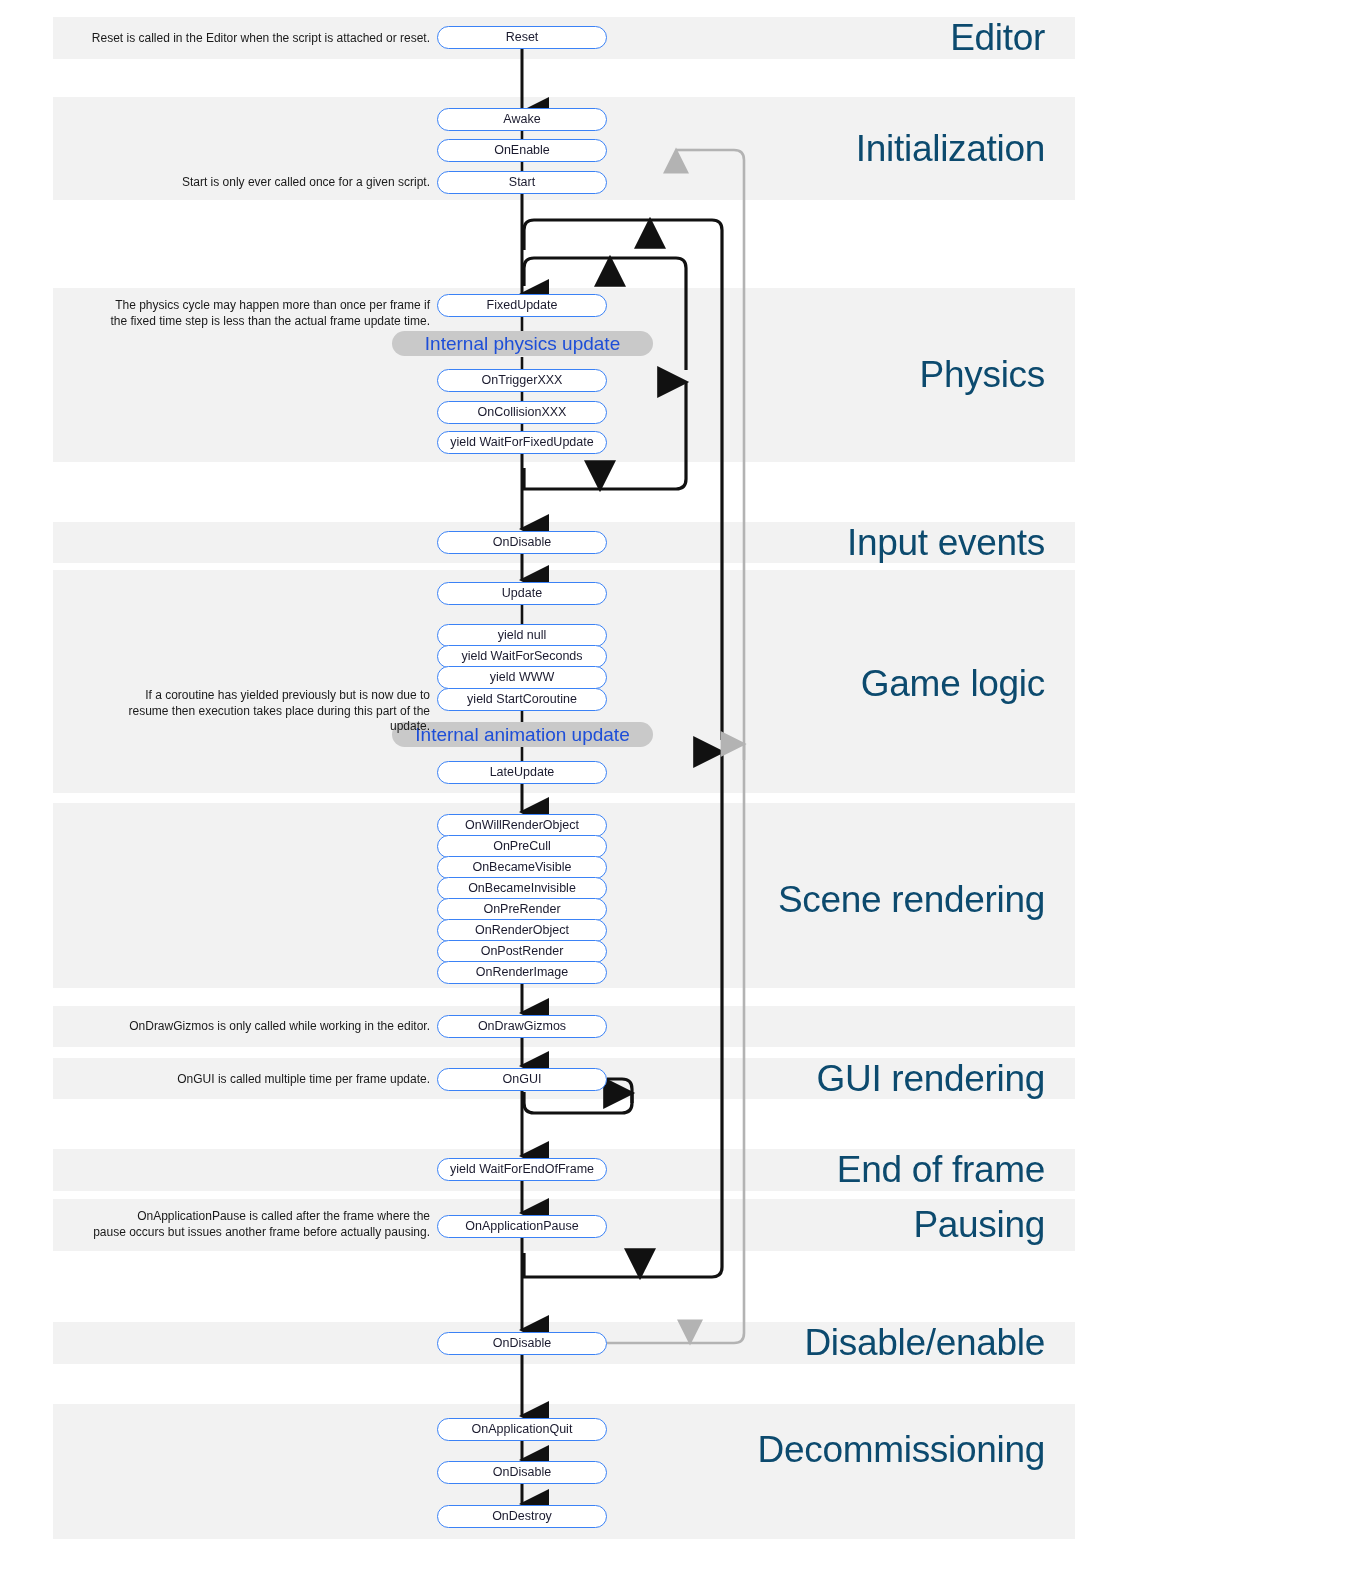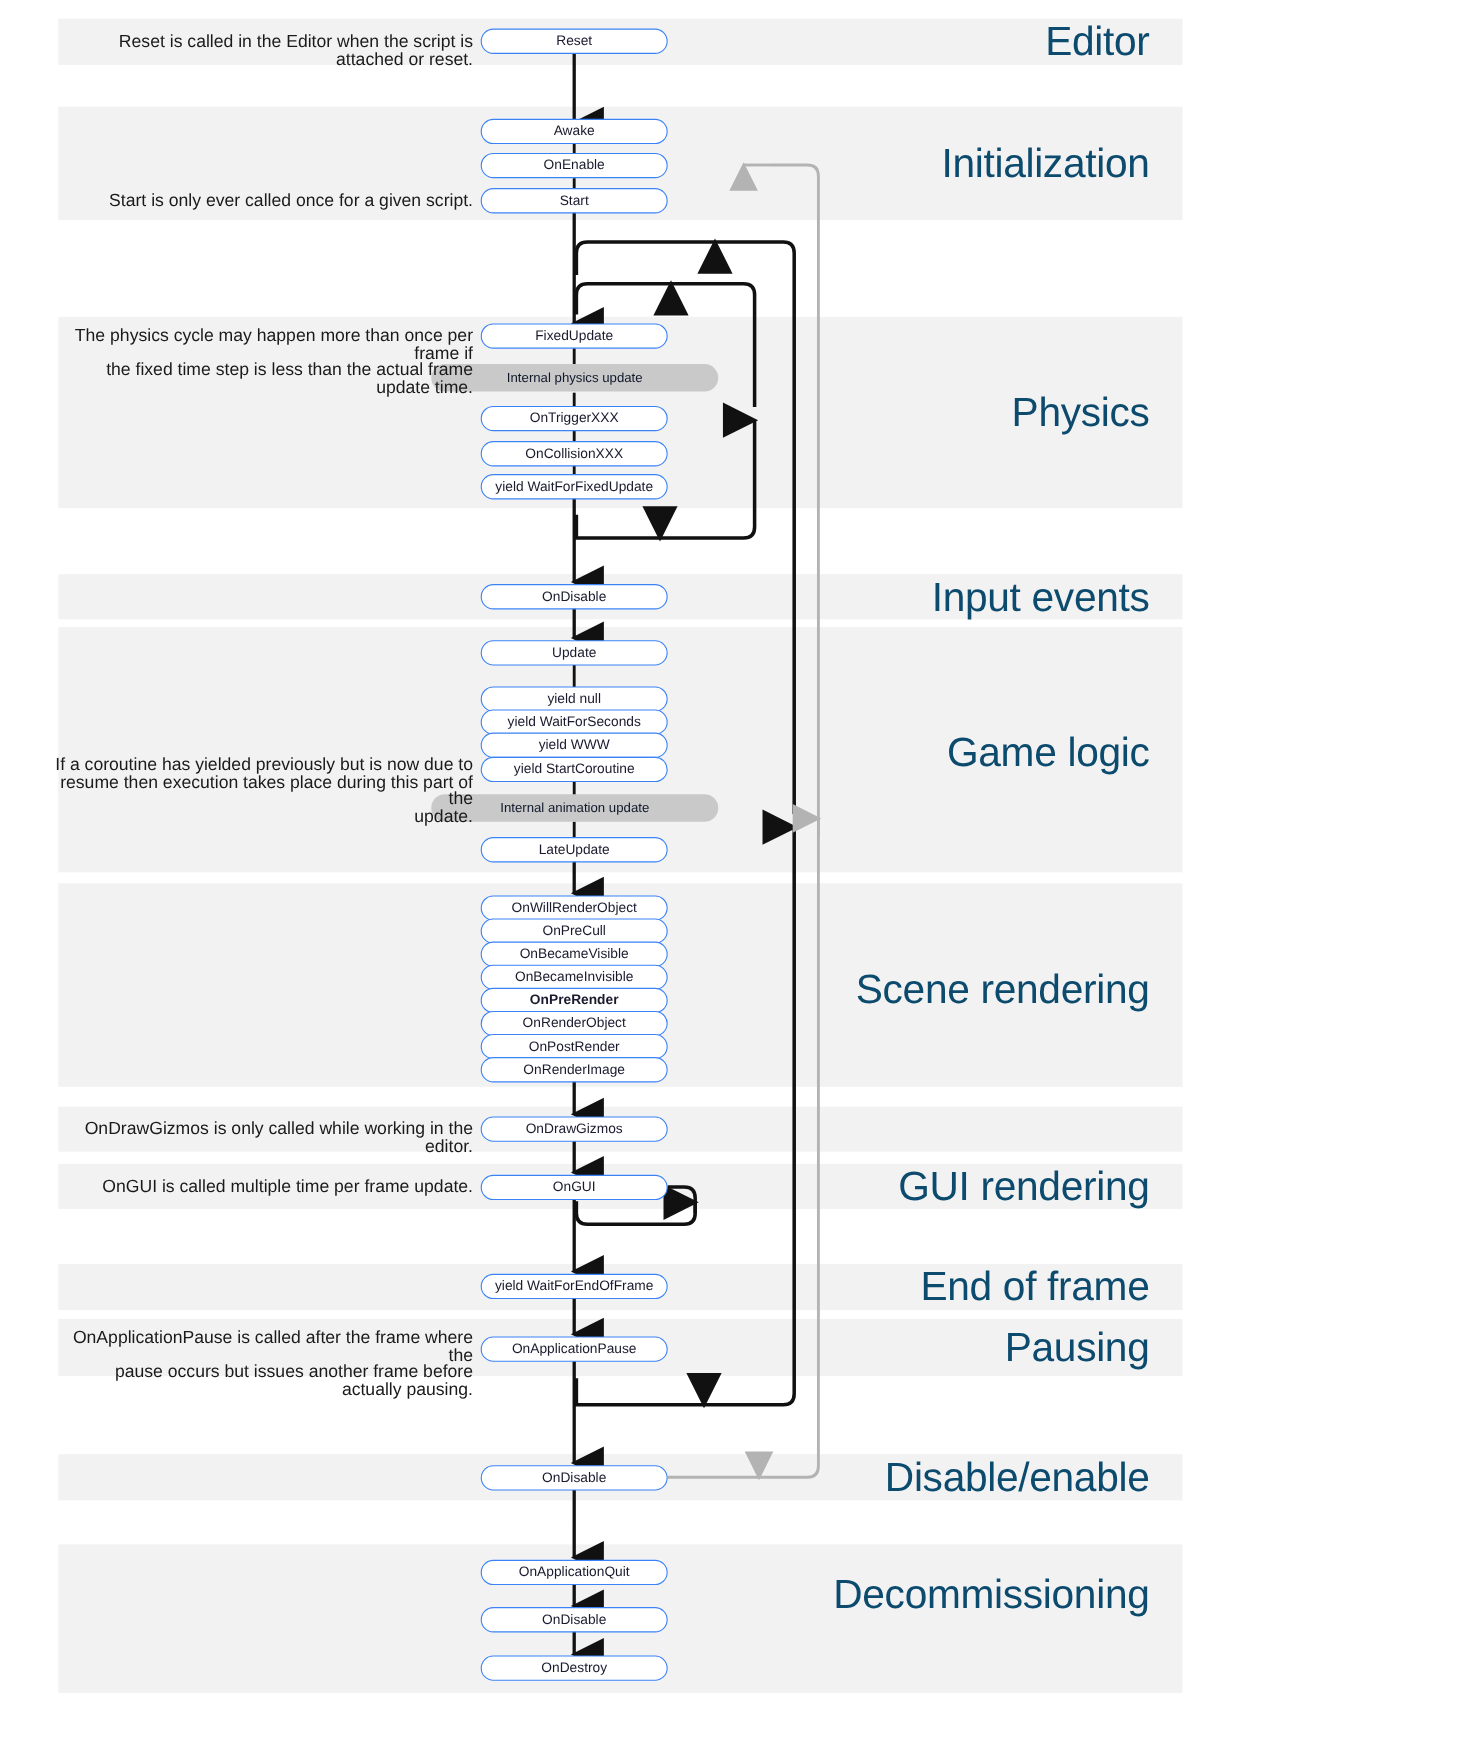--- a/index.html
+++ b/index.html
@@ -17,21 +17,21 @@
     line-height:1;
     white-space:nowrap;
     text-align:right;
     letter-spacing:-0.3px;
   }
 
   
   .note{
     position:absolute;
     color:#1a1a1a;
-    font-size:16px;
+    font-size:12px;
     line-height:15.5px;
     text-align:right;
     white-space:pre-line;
   }
 
   
   .node{
     position:absolute;
     width:170px;
     height:21px;
@@ -50,22 +50,22 @@
 
   
   .internal{
     position:absolute;
     left:392px;
     width:261px;
     height:25px;
     box-sizing:border-box;
     background:#c9c9c9;
     border-radius:13px;
-    color:#0f172a;
-    font-size:12px;
+    color:#1d4ed8;
+    font-size:19px;
     line-height:25px;
     text-align:center;
     white-space:nowrap;
   }
 
   svg#wires{position:absolute;left:0;top:0;width:1349px;height:1587px;pointer-events:none;}
 </style>
 </head>
 <body>
 
@@ -208,21 +208,21 @@
   <div class="node tall" style="top:645px;">yield WaitForSeconds</div>
   <div class="node tall" style="top:666px;">yield WWW</div>
   <div class="node tall" style="top:688px;">yield StartCoroutine</div>
   <div class="internal" style="top:722px;">Internal animation update</div>
   <div class="node tall" style="top:761px;">LateUpdate</div>
 
   <div class="node tall" style="top:814px;">OnWillRenderObject</div>
   <div class="node tall" style="top:835px;">OnPreCull</div>
   <div class="node tall" style="top:856px;">OnBecameVisible</div>
   <div class="node tall" style="top:877px;">OnBecameInvisible</div>
-  <div class="node tall" style="top:898px;font-weight:bold;">OnPreRender</div>
+  <div class="node tall" style="top:898px;">OnPreRender</div>
   <div class="node tall" style="top:919px;">OnRenderObject</div>
   <div class="node tall" style="top:940px;">OnPostRender</div>
   <div class="node tall" style="top:961px;">OnRenderImage</div>
 
   <div class="node tall" style="top:1015px;">OnDrawGizmos</div>
 
   <div class="node tall" style="top:1068px;">OnGUI</div>
 
   <div class="node tall" style="top:1158px;">yield WaitForEndOfFrame</div>
 

